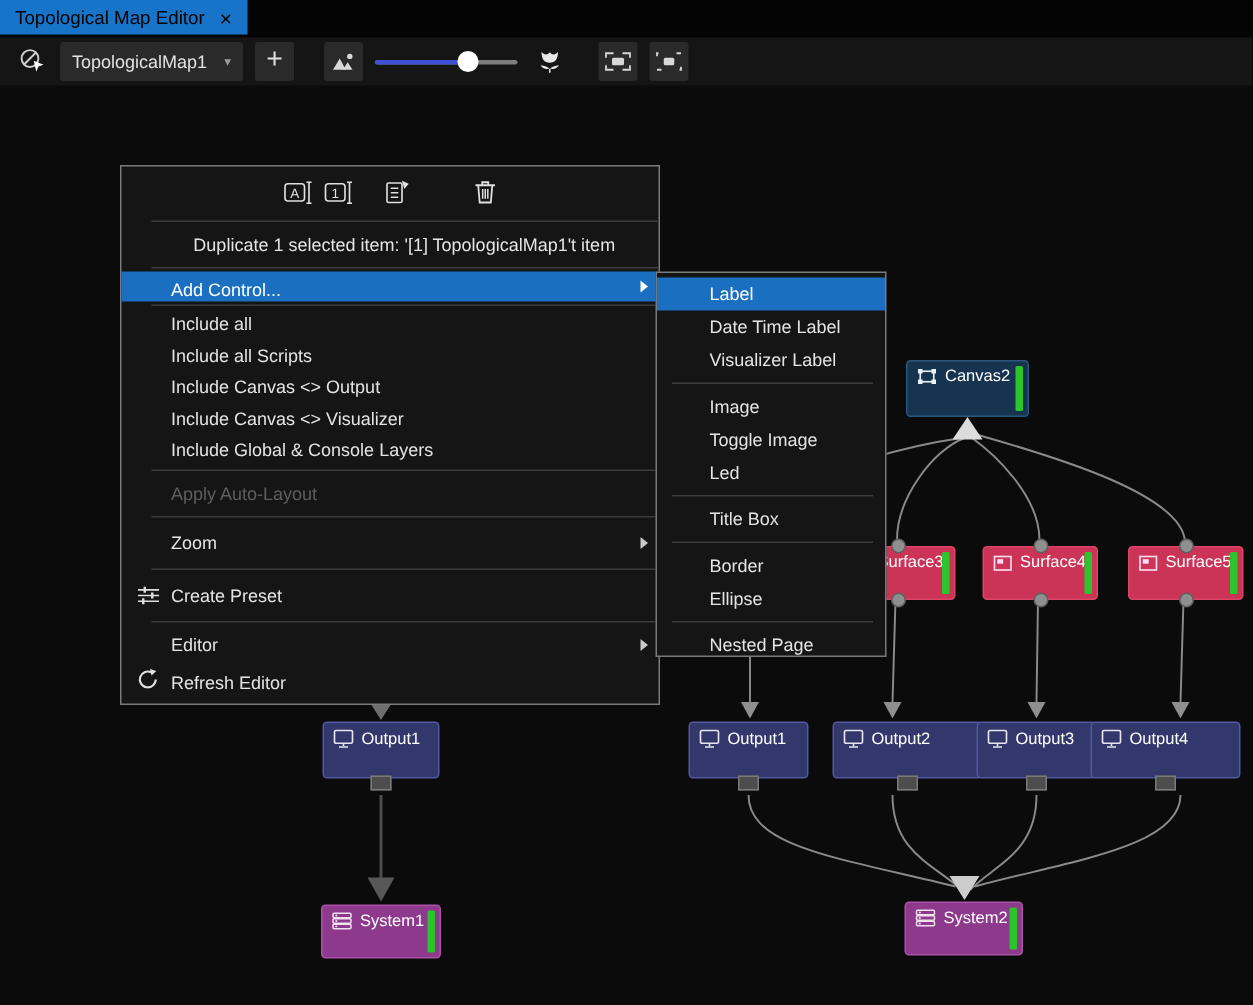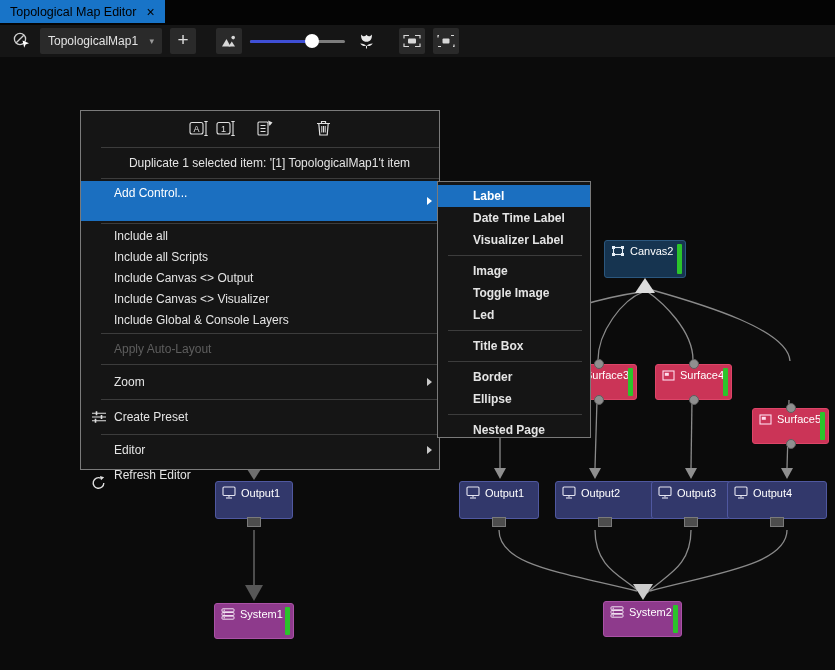--- a/index.html
+++ b/index.html
@@ -44,30 +44,30 @@
   .port { position:absolute; left:50%; width:10px; height:10px; margin-left:-5px;
           border-radius:50%; background:#8f8f8f; border:1px solid #5e5e5e; }
   .port.top { top:-6px; } .port.bot { bottom:-6px; }
   .sq-connector { position:absolute; left:50%; bottom:-9px; width:14px; height:10px; margin-left:-7px;
                   background:#4d4d4d; border:1px solid #7a7a7a; }
 
   
   .menu { position:absolute; z-index:10; background:#151515; border:1px solid #7a7a7a;
           color:#e4e4e4; font-size:12px; }
   #context-menu { left:80px; top:110px; width:360px; height:360px; }
-  #add-control-submenu { left:437px; top:181px; width:154px; height:257px; padding-top:3px;font-weight:bold; }
+  #add-control-submenu { left:437px; top:181px; width:154px; height:257px; padding-top:3px; }
   .iconbar { height:34px; display:flex; align-items:center; padding-left:107px; }
   .iconbar .ib { display:flex; align-items:center; justify-content:center; width:22px; height:24px; }
   .iconbar .ib + .ib { margin-left:5px; }
   .iconbar .ib.g2 { margin-left:17px; } .iconbar .ib.g3 { margin-left:36px; }
   .sep { border-top:1px solid #3c3c3c; margin:2px 0 2px 20px; }
   #add-control-submenu .sep { margin:4px 8px 4px 10px; }
   .mi { position:relative; height:21px; line-height:21px; padding:0 14px 0 33px; white-space:nowrap; }
   .mi.h26 { height:26px; line-height:26px;flex-direction:column; }
-  .mi.h24 { height:40px; line-height:24px; }
+  .mi.h24 { height:20px; line-height:24px; }
   .mi.h30 { height:30px; line-height:30px; }
   .mi.flex { display:flex; align-items:center; }
   .mi .shortcut { margin-left:auto; color:#8f8f8f; }
   .mi.hl { background:var(--menu-hl); color:#fff; }
   .mi.disabled { color:#5e5e5e; }
   .mi .licon { position:absolute; left:10px; top:50%; transform:translateY(-50%); display:flex; }
   .arrow-r { position:absolute; right:7px; top:50%; margin-top:-4px; width:0; height:0;
              border-top:4px solid transparent; border-bottom:4px solid transparent;
              border-left:5px solid #c9c9c9; }
   .mi.hl .arrow-r { border-left-color:#fff; }
@@ -196,21 +196,21 @@
       <rect x="1" y="1" width="11" height="9" fill="none" stroke="#fde" stroke-width="1.1"></rect>
       <rect x="2.8" y="2.8" width="4" height="3" fill="#fde"></rect>
     </svg>
         <span>Surface4</span>
       </div>
     <div class="bar"></div>
     <span class="port top"></span>
     <span class="port bot"></span>
   </div>
 
-  <div class="node n-surface" style="left:752px;top:364px;width:77px;height:36px;margin-top:44px;">
+  <div class="node n-surface" style="left:752px;top:364px;width:77px;height:36px;">
     <div class="row">
         <svg width="13" height="11" viewBox="0 0 13 11">
       <rect x="1" y="1" width="11" height="9" fill="none" stroke="#fde" stroke-width="1.1"></rect>
       <rect x="2.8" y="2.8" width="4" height="3" fill="#fde"></rect>
     </svg>
         <span>Surface5</span>
       </div>
     <div class="bar"></div>
     <span class="port top"></span>
     <span class="port bot"></span>

